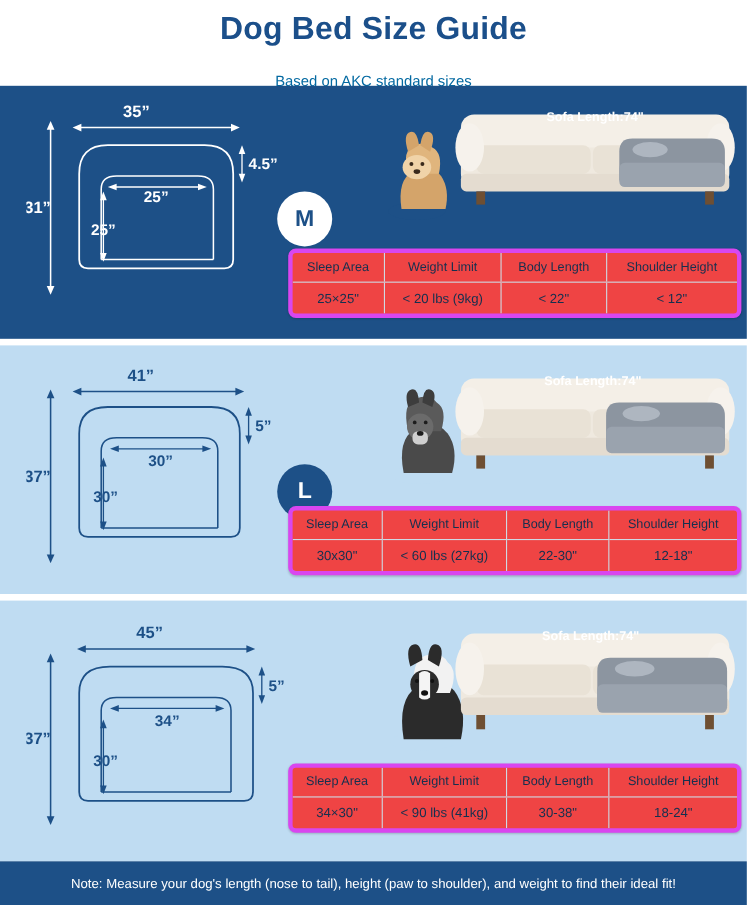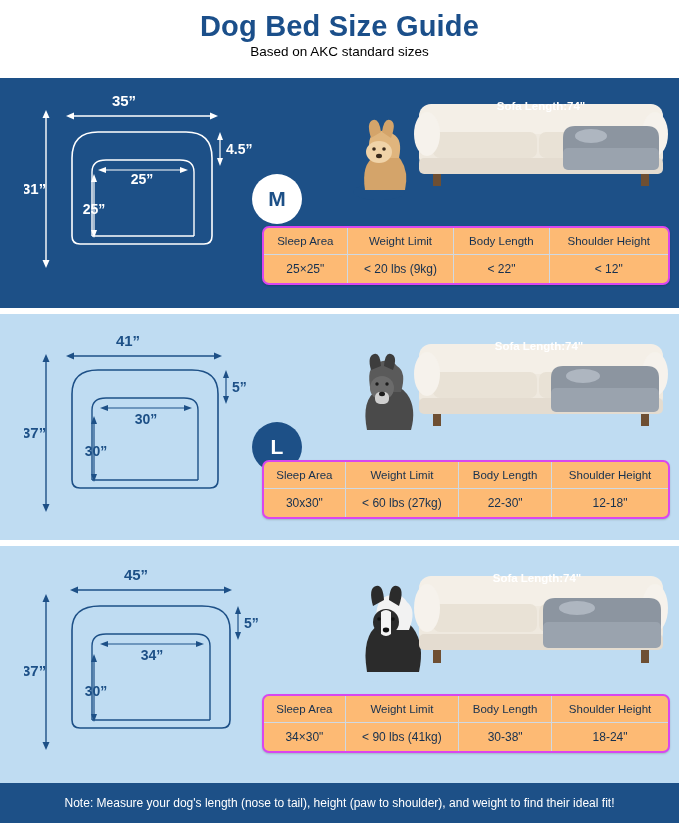--- a/index.html
+++ b/index.html
@@ -13,21 +13,21 @@
   .page{width:679px;height:823px;position:relative;}
 
   
   .header{height:78px;background:#fff;text-align:center;padding-top:4px;box-sizing:border-box;border-radius:14px;}
   .header h1{
     margin:0;padding-top:4px;
     font-size:29px;line-height:36px;font-weight:bold;
     color:#1b4f8a;letter-spacing:.2px;
   }
   .header .sub{
-    margin-top:0;font-size:13.5px;color:#000000;
+    margin-top:22px;font-size:13.5px;color:#0369a1;
   }
 
   
   .block{position:relative;box-sizing:border-box;}
   .block.dark{background:#1d5087;}
   .block.light{background:#bfdcf2;}
   .block.light2{background:#bfdcf2;}
 
   .block .inner{position:relative;width:679px;height:100%;}
 
@@ -46,23 +46,23 @@
   .draw{position:absolute;left:24px;top:14px;}
 
   
   .scene{position:absolute;right:8px;top:10px;}
 
   
   .spec{
     position:absolute;
     left:262px;
     width:404px;
-    background:#fdba74;
+    background:#ef4444;
     border-radius:7px;
-    border:2px solid #d946ef;
+    border:4px solid #d946ef;
     overflow:hidden;
     box-shadow:0 1px 2px rgba(0,0,0,.18);
   }
   .spec table{border-collapse:collapse;width:100%;}
   .spec th,.spec td{
     font-size:11.5px;
     text-align:center;
     padding:7px 2px;
     color:#15304f;
     font-weight:normal;

